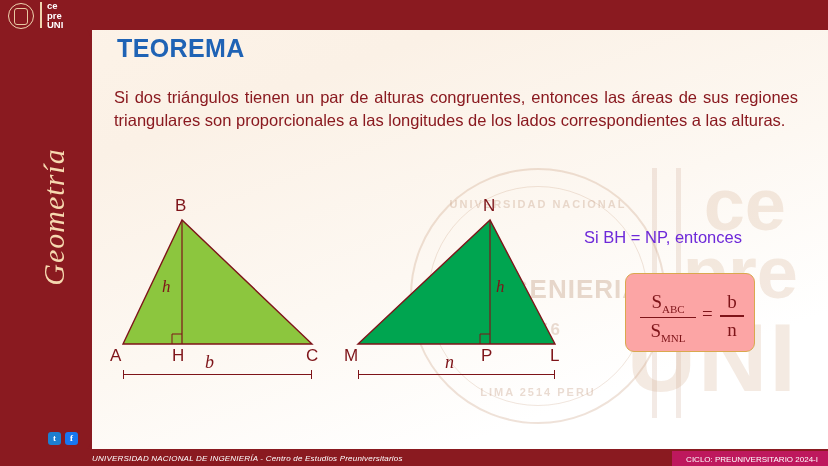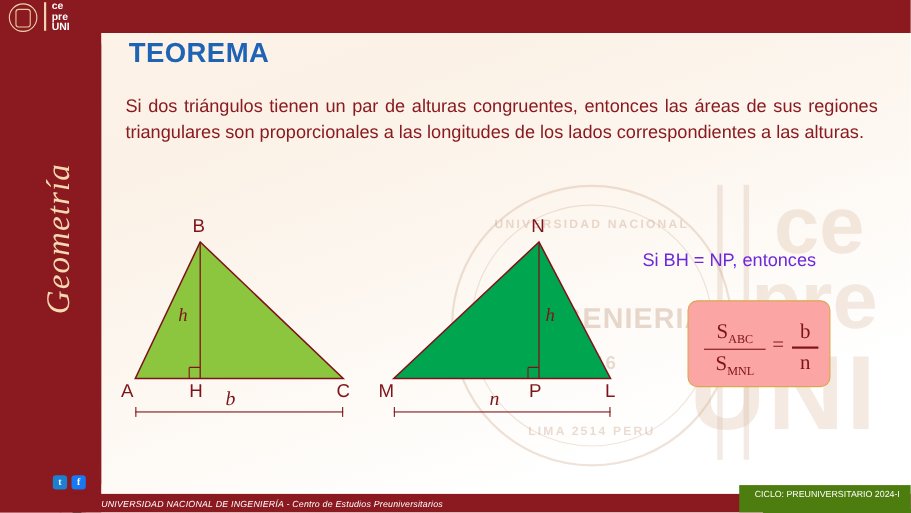--- a/index.html
+++ b/index.html
@@ -212,22 +212,22 @@
     position: absolute;
     left: 92px; bottom: 3px;
     color: #ffffff;
     font-size: 8px;
     letter-spacing: 0.2px;
     font-style: italic;
   }
   .footer-right {
     position: absolute;
     right: 0; bottom: 0;
-    height: 25px;
-    background: #4d7c0f;
+    height: 15px;
+    background: #be185d;
     color: #ffffff;
     font-size: 8px;
     line-height: 17px;
     padding: 0 10px 0 14px;
   }
 
   
   .title {
     position: absolute;
     left: 117px; top: 34px;

